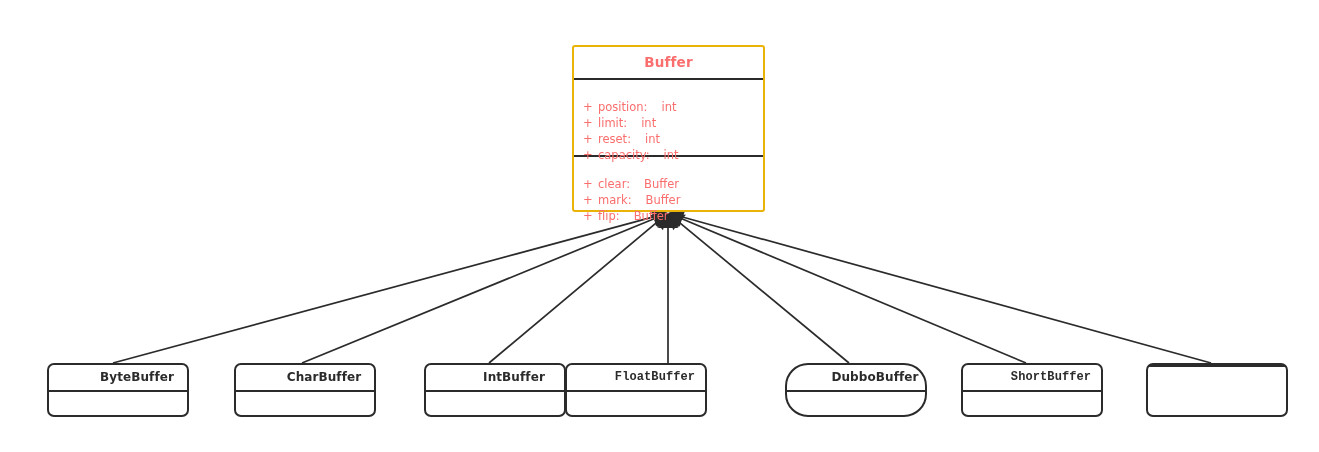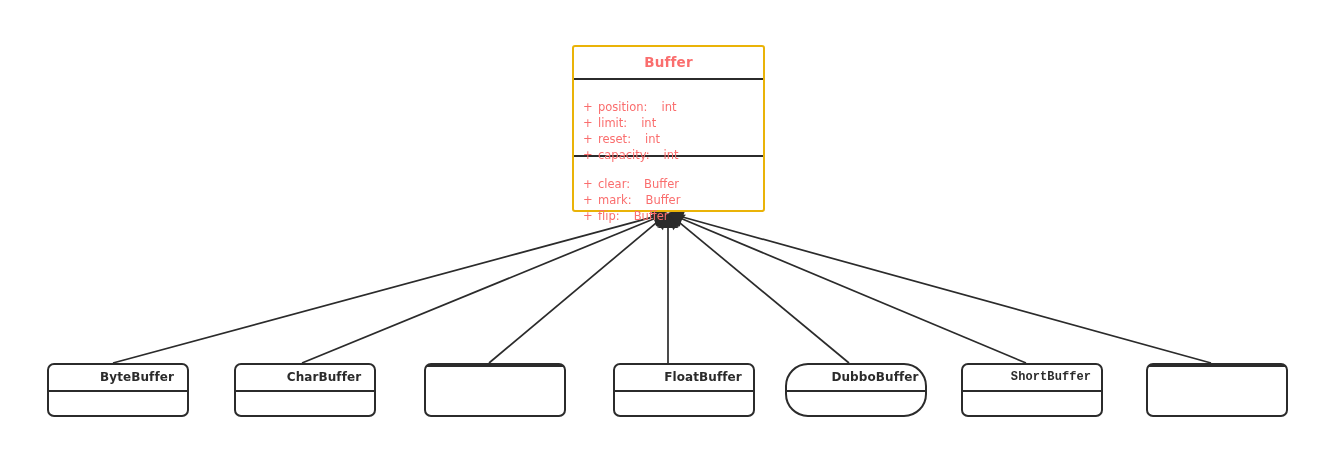--- a/index.html
+++ b/index.html
@@ -161,24 +161,25 @@
         <div class="child-title">ByteBuffer</div>
         <div class="child-sep"></div>
         <div class="child-body"></div>
       </div>
       <div class="child-node" style="left: 234px;">
         <div class="child-title">CharBuffer</div>
         <div class="child-sep"></div>
         <div class="child-body"></div>
       </div>
       <div class="child-node" style="left: 424px;">
+        <div class="child-title">IntBuffer</div>
         <div class="child-sep"></div>
         <div class="child-body"></div>
       </div>
-      <div class="child-node" style="left: 613px;">
+      <div class="child-node" style="left: 565px; font-family: Liberation Mono, monospace;">
         <div class="child-title">FloatBuffer</div>
         <div class="child-sep"></div>
         <div class="child-body"></div>
       </div>
       <div class="child-node" style="left: 785px; border-radius: 23px;">
         <div class="child-title">DubboBuffer</div>
         <div class="child-sep"></div>
         <div class="child-body"></div>
       </div>
       <div class="child-node" style="left: 961px; font-family: Liberation Mono, monospace;">

